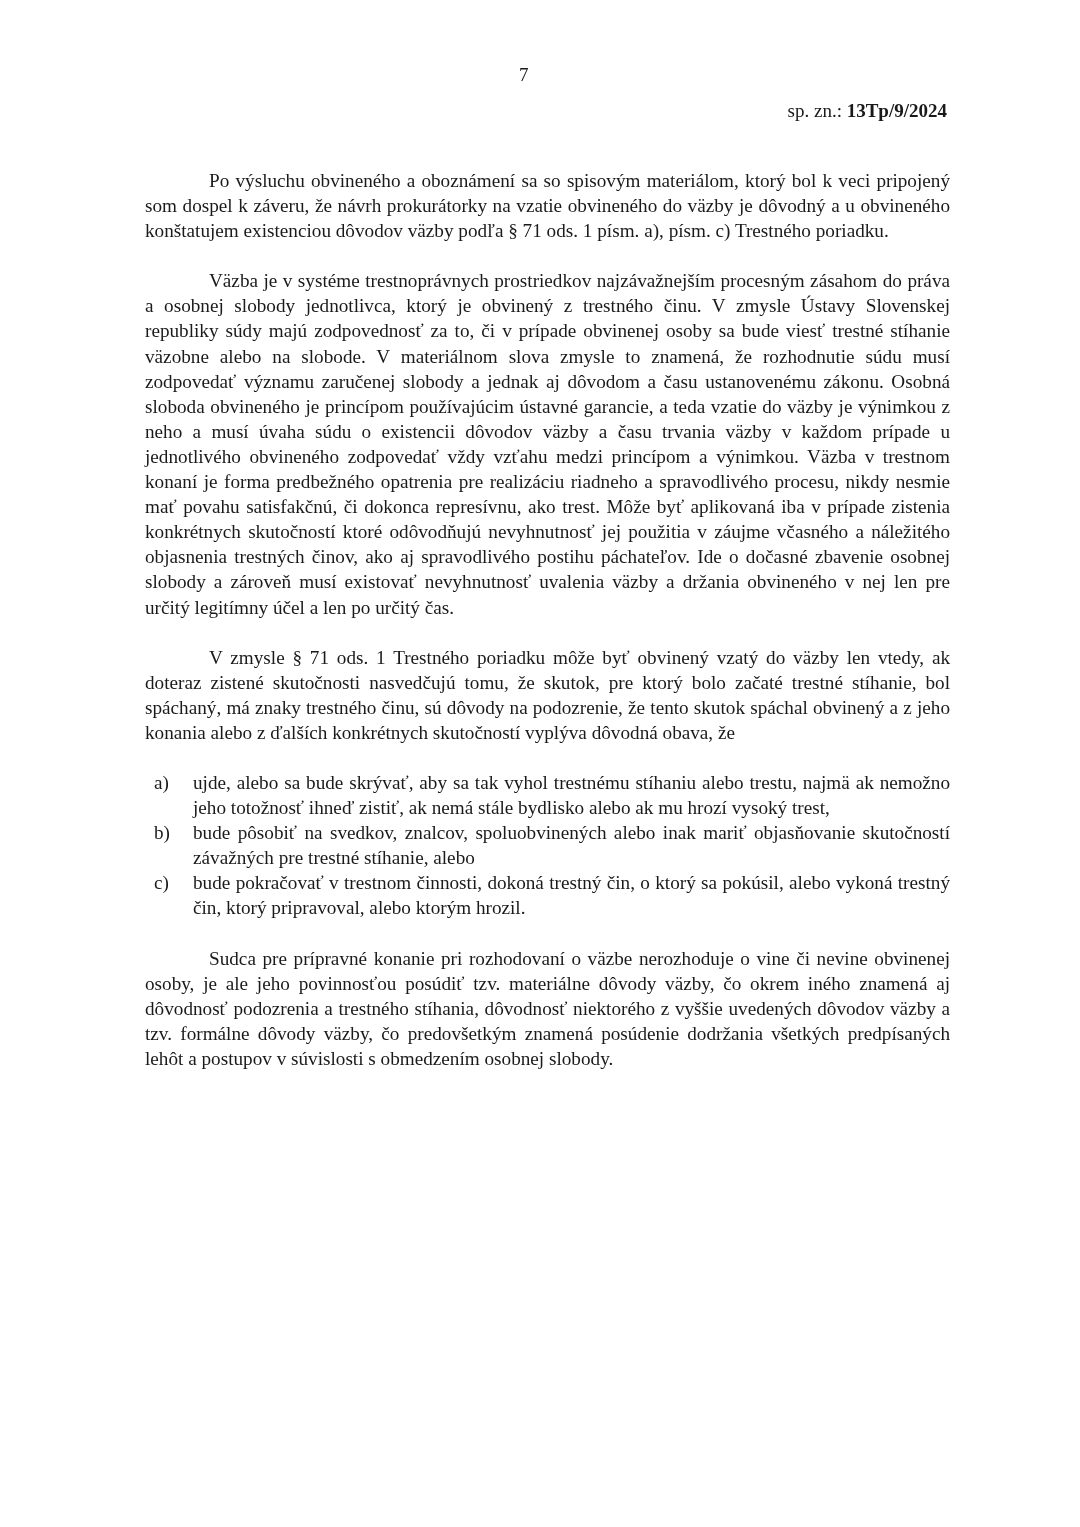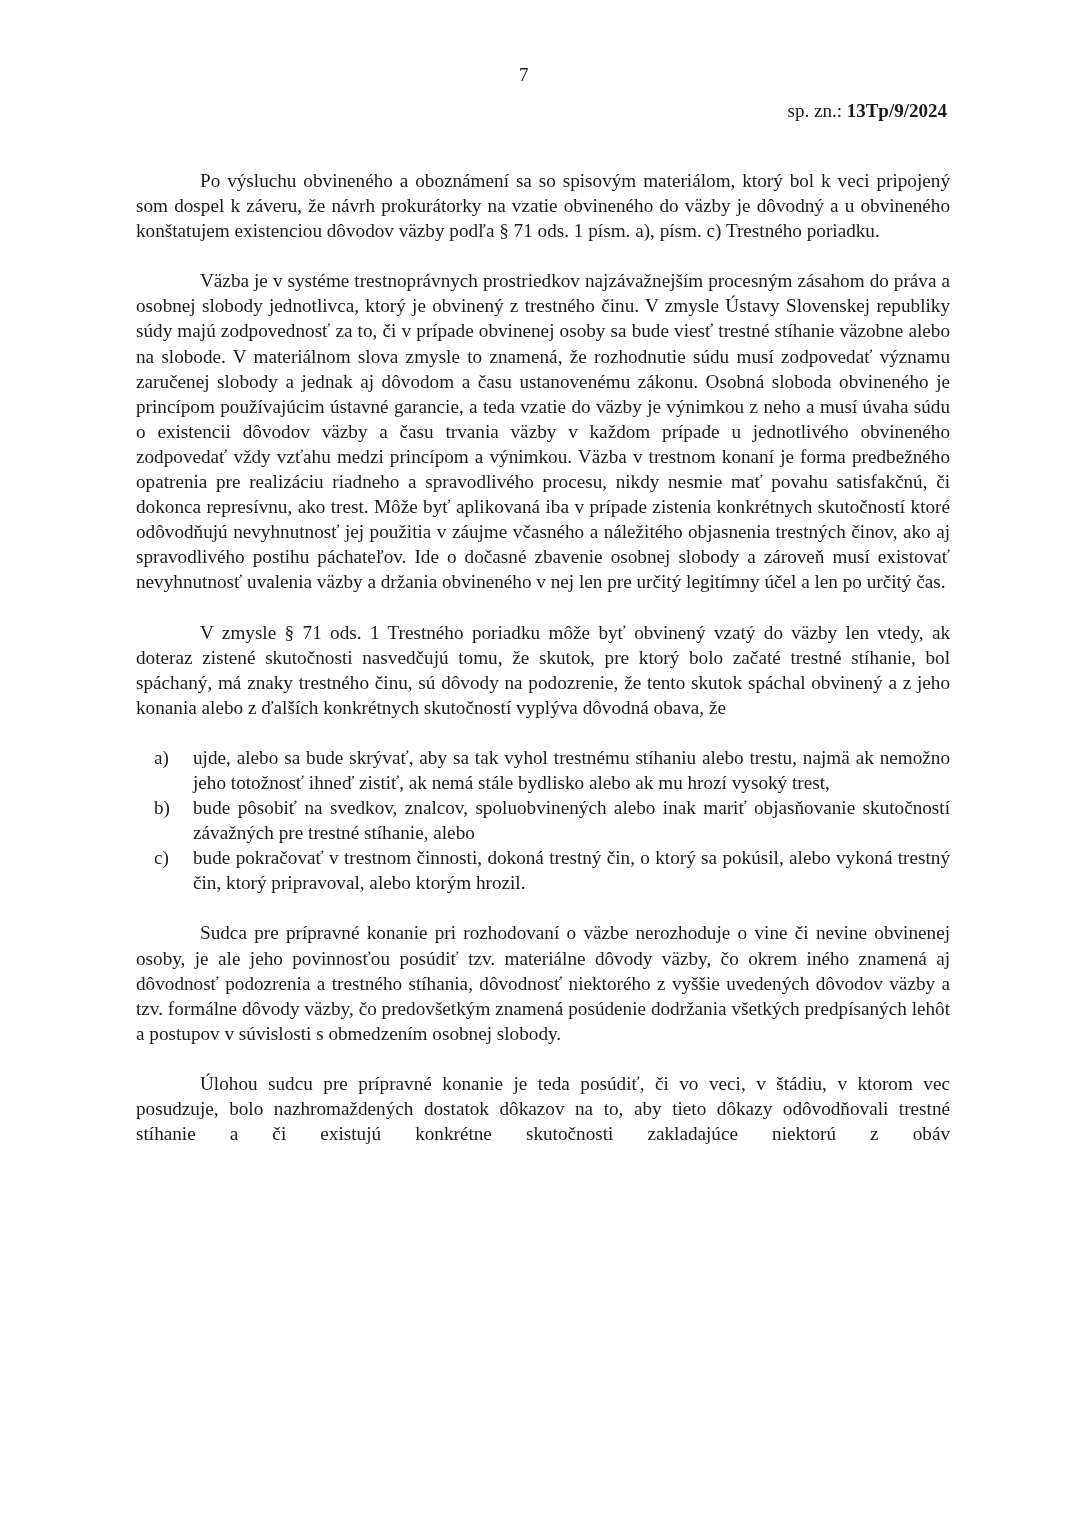--- a/index.html
+++ b/index.html
@@ -47,21 +47,21 @@
     .body {
       position: absolute;
       left: 130px;
       top: 168px;
       width: 820px;
       font-size: 19.2px;
       line-height: 25.1px;
       text-align: justify;
     }
     .para {
-      margin: 0 0 25px 6px;
+      margin: 0 0 25px 15px;
       text-indent: 64px;
       text-align: justify;
     }
     .list {
       margin: 0 0 25px 0;
       padding: 0;
       list-style: none;
     }
     .list-item {
       display: flex;
@@ -108,16 +108,15 @@
         <span class="list-marker">b)</span>
         <span class="list-text">bude pôsobiť na svedkov, znalcov, spoluobvinených alebo inak mariť objasňovanie skutočností závažných pre trestné stíhanie, alebo</span>
       </div>
       <div class="list-item">
         <span class="list-marker">c)</span>
         <span class="list-text">bude pokračovať v trestnom činnosti, dokoná trestný čin, o ktorý sa pokúsil, alebo vykoná trestný čin, ktorý pripravoval, alebo ktorým hrozil.</span>
       </div>
     </div>
 
     <p class="para">Sudca pre prípravné konanie pri rozhodovaní o väzbe nerozhoduje o vine či nevine obvinenej osoby, je ale jeho povinnosťou posúdiť tzv. materiálne dôvody väzby, čo okrem iného znamená aj dôvodnosť podozrenia a trestného stíhania, dôvodnosť niektorého z vyššie uvedených dôvodov väzby a tzv. formálne dôvody väzby, čo predovšetkým znamená posúdenie dodržania všetkých predpísaných lehôt a postupov v súvislosti s obmedzením osobnej slobody.</p>
-    <p class="para last-line-justify">Úlohou sudcu pre prípravné konanie je teda posúdiť, či vo veci, v štádiu, v ktorom vec posudzuje, bolo nazhromaždených dostatok dôkazov na to, aby tieto dôkazy odôvodňovali trestné stíhanie a či existujú konkrétne skutočnosti zakladajúce niektorú z obáv</p>
   </div>
 
 </div>
 
 </body></html>

